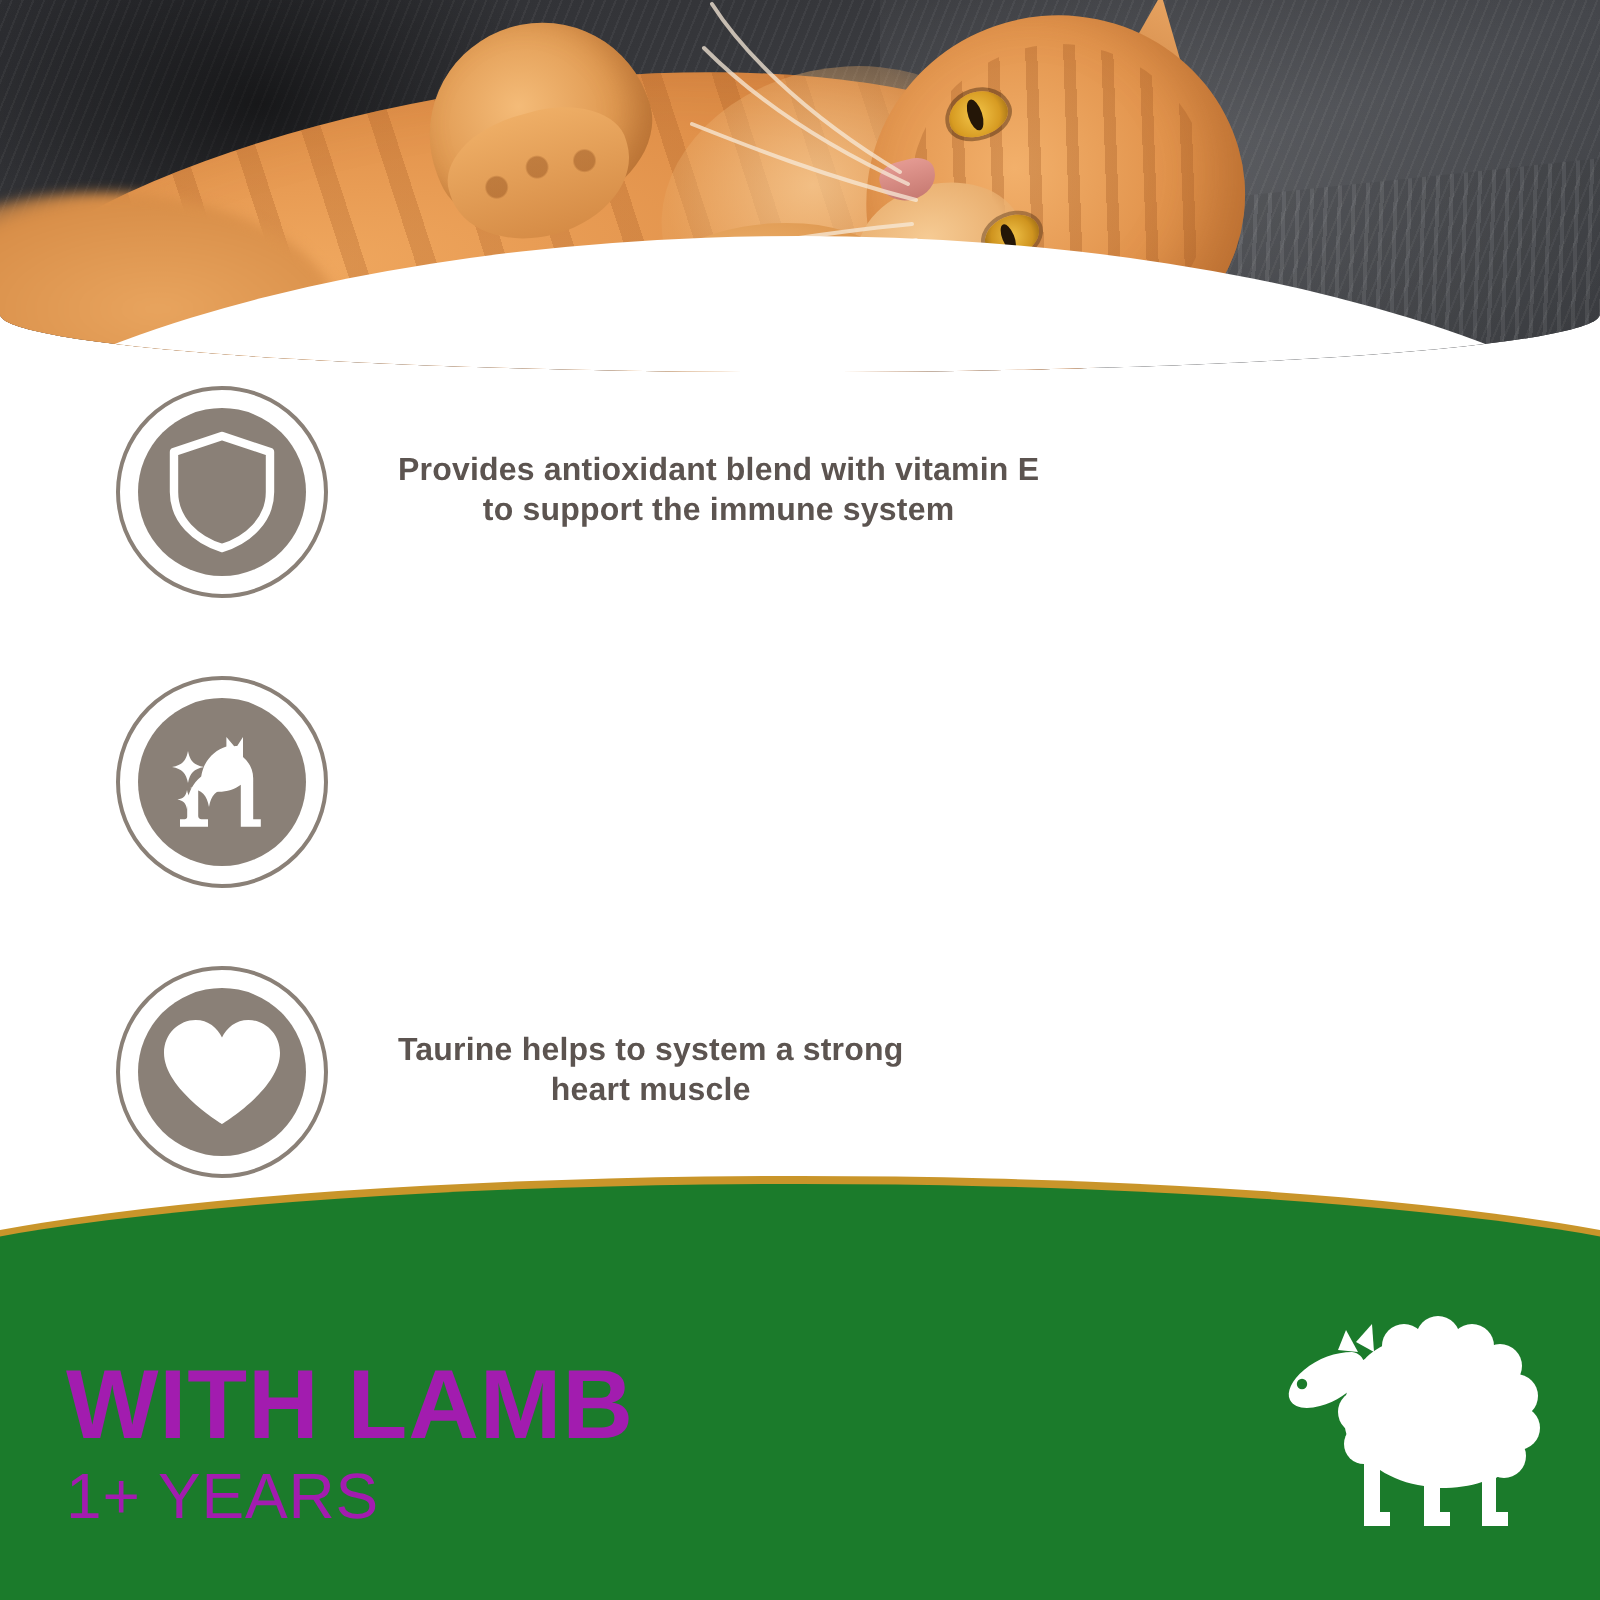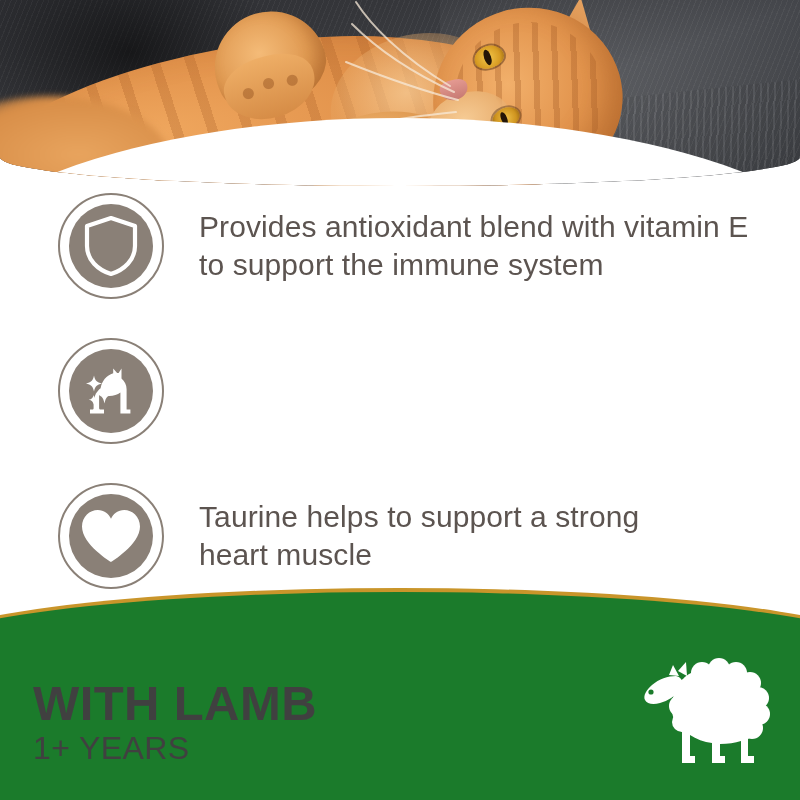--- a/index.html
+++ b/index.html
@@ -285,25 +285,26 @@
   }
   .icon-badge svg {
     position: relative;
     z-index: 2;
     display: block;
   }
 
   .benefit-text {
     margin-left: 35px;
     color: #5c5450;
-    font-size: 30px;
+    font-size: 16px;
     line-height: 1.26;
     letter-spacing: .1px;
-    font-weight: 400;
+    font-weight: 700;
     white-space: pre-line;
+    text-align: center;
   }
 
   
   .green-band {
     position: absolute;
     left: 0;
     bottom: 0;
     width: 800px;
     height: 212px;
     overflow: hidden;
@@ -326,21 +327,21 @@
     height: 212px;
     background: #c9952a;
     border-top-left-radius: 50% 64px;
     border-top-right-radius: 50% 64px;
   }
   .band-text {
     position: absolute;
     left: 33px;
     bottom: 34px;
     z-index: 3;
-    color: #404040;
+    color: #a21caf;
   }
   .band-line1 {
     font-size: 49px;
     font-weight: 700;
     letter-spacing: .4px;
     line-height: 1.02;
     white-space: nowrap;
   }
   .band-line2 {
     font-size: 32px;
@@ -449,21 +450,21 @@
 
     <div class="benefit-row r3">
       <div class="icon-badge">
         <span class="disc"></span>
         <svg width="62" height="56" viewBox="0 0 62 56">
           <path d="M31 54 C 31 54, 2 36.5, 2 18.5 C 2 8.6, 9.8 2, 17.8 2
                    C 24.0 2, 28.7 5.8, 31 10.8 C 33.3 5.8, 38.0 2, 44.2 2
                    C 52.2 2, 60 8.6, 60 18.5 C 60 36.5, 31 54, 31 54 Z" fill="#ffffff"></path>
         </svg>
       </div>
-      <div class="benefit-text">Taurine helps to support a strong
+      <div class="benefit-text">Taurine helps to system a strong
 heart muscle</div>
     </div>
   </div>
 
   <div class="green-band">
     <div class="gold-rule"></div>
     <div class="green-fill"></div>
 
     <div class="band-text">
       <div class="band-line1">WITH LAMB</div>

